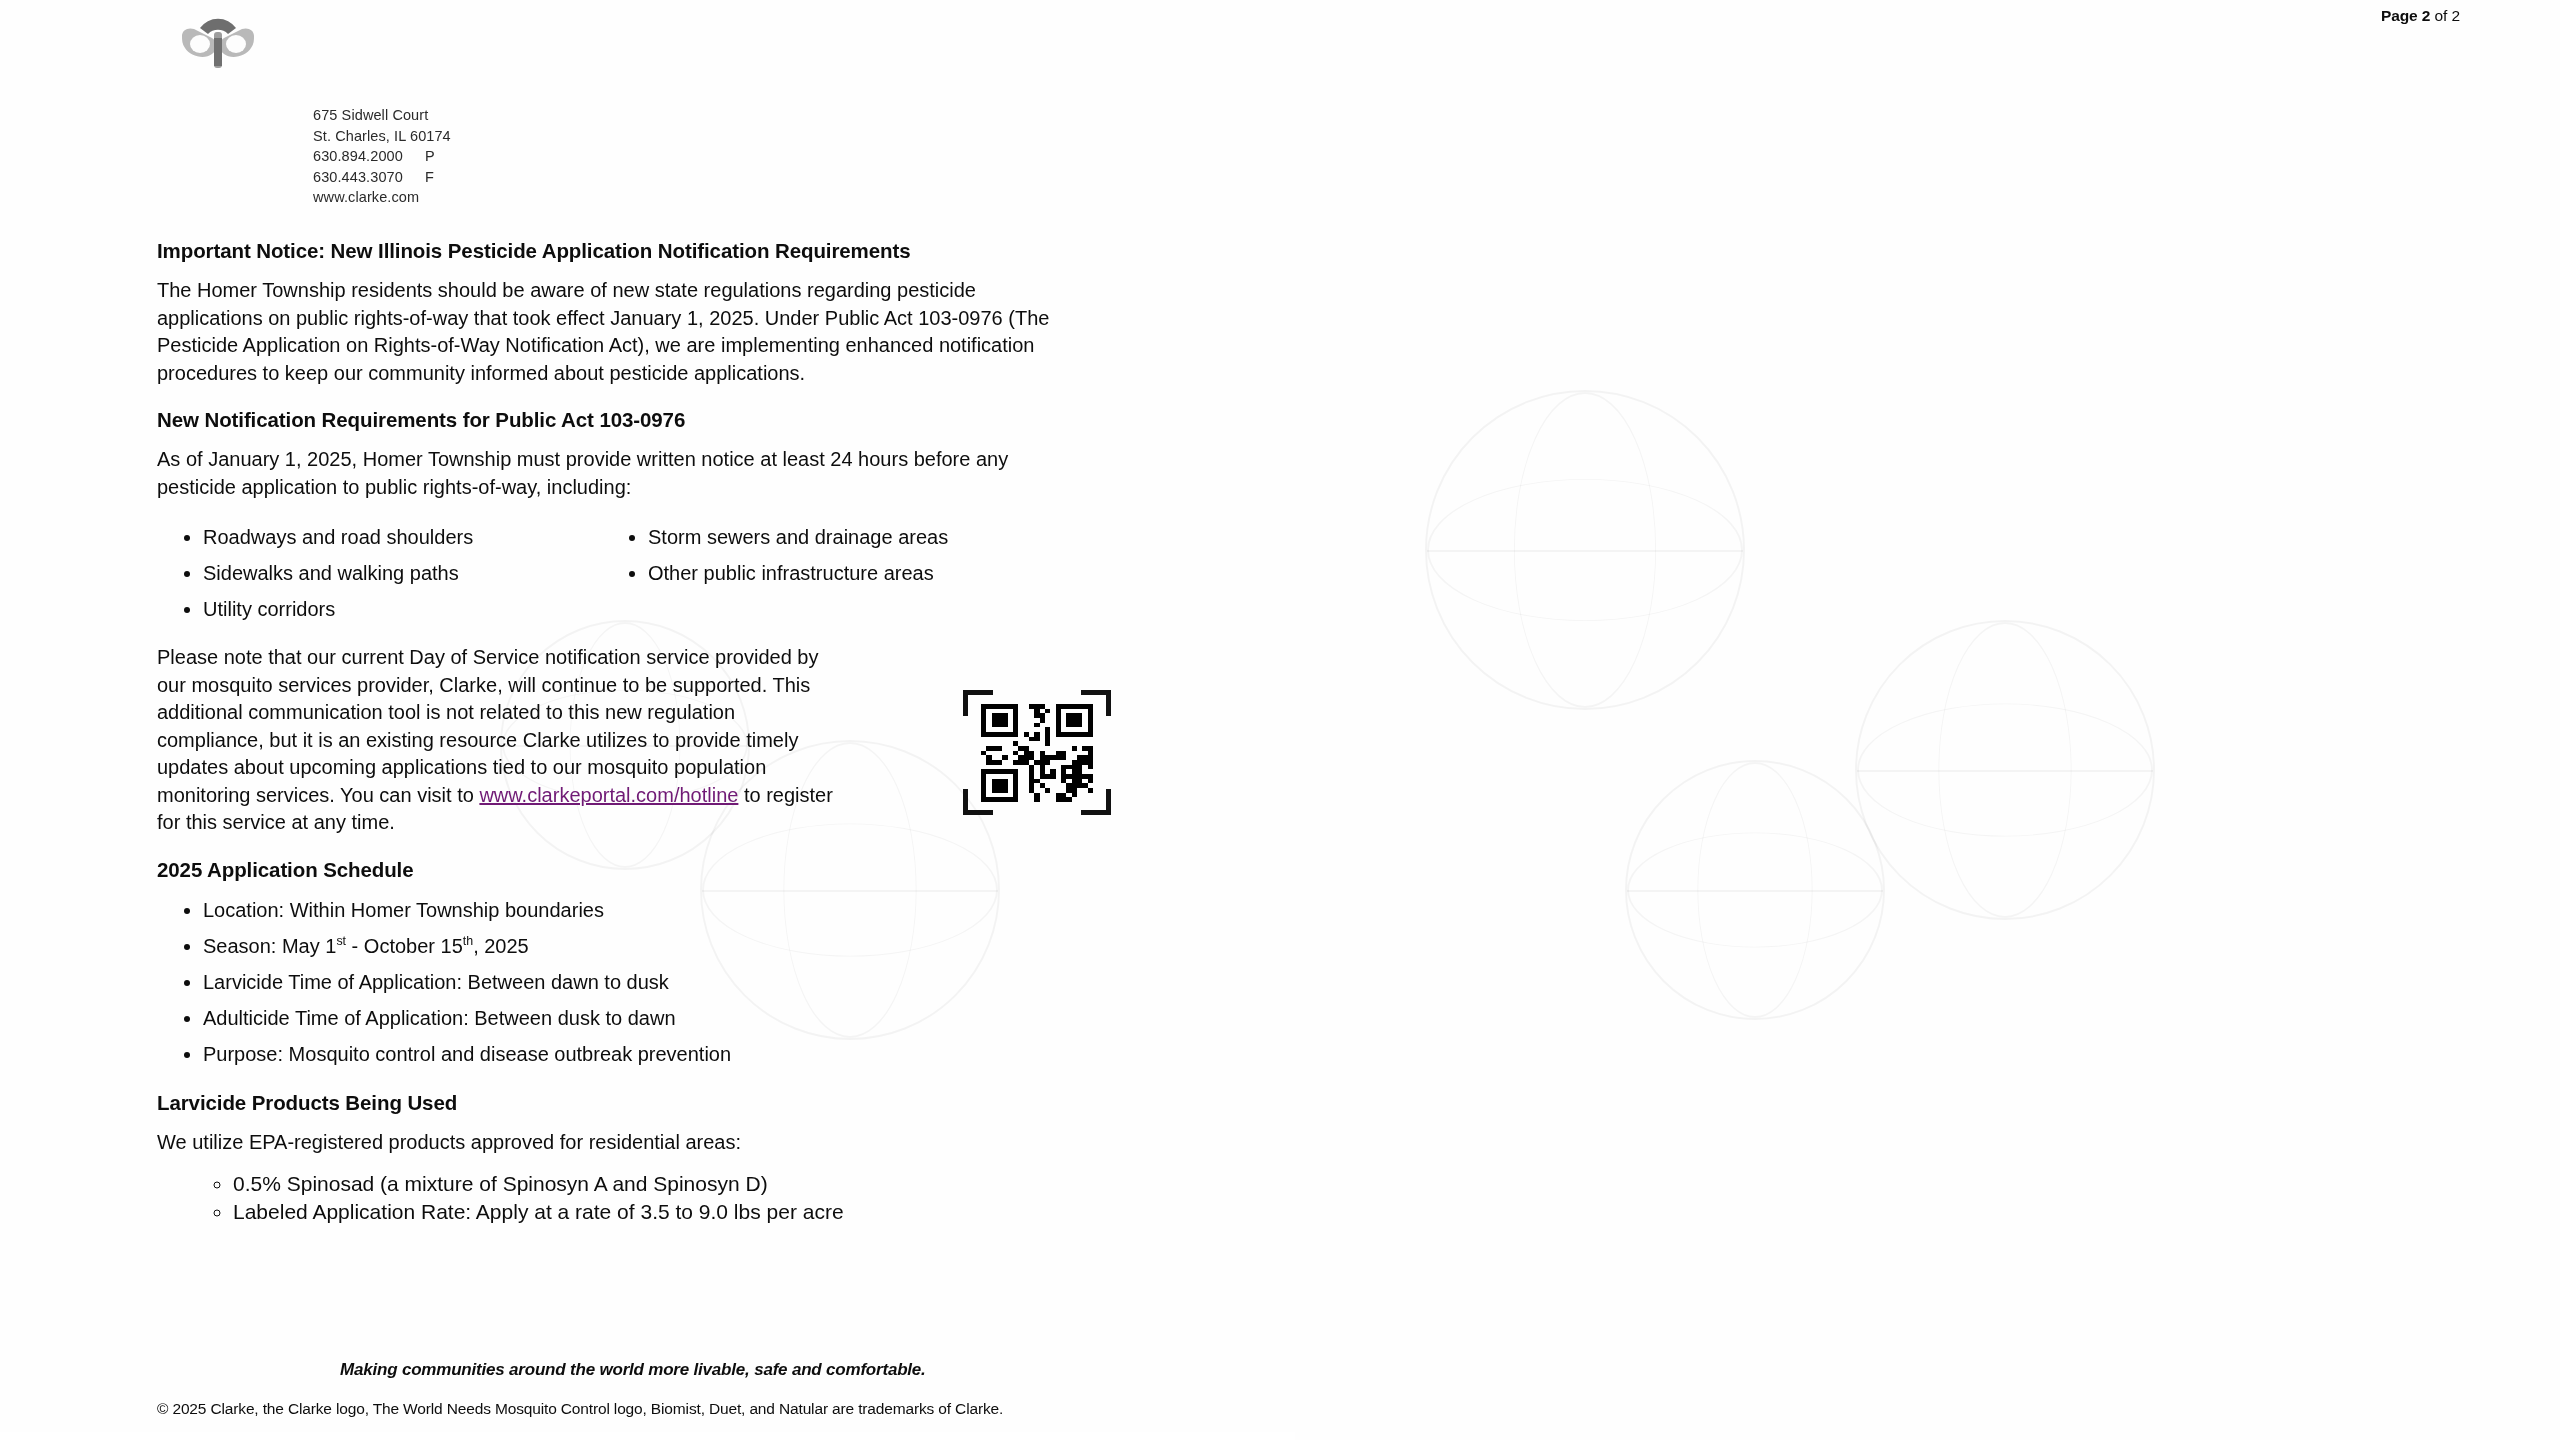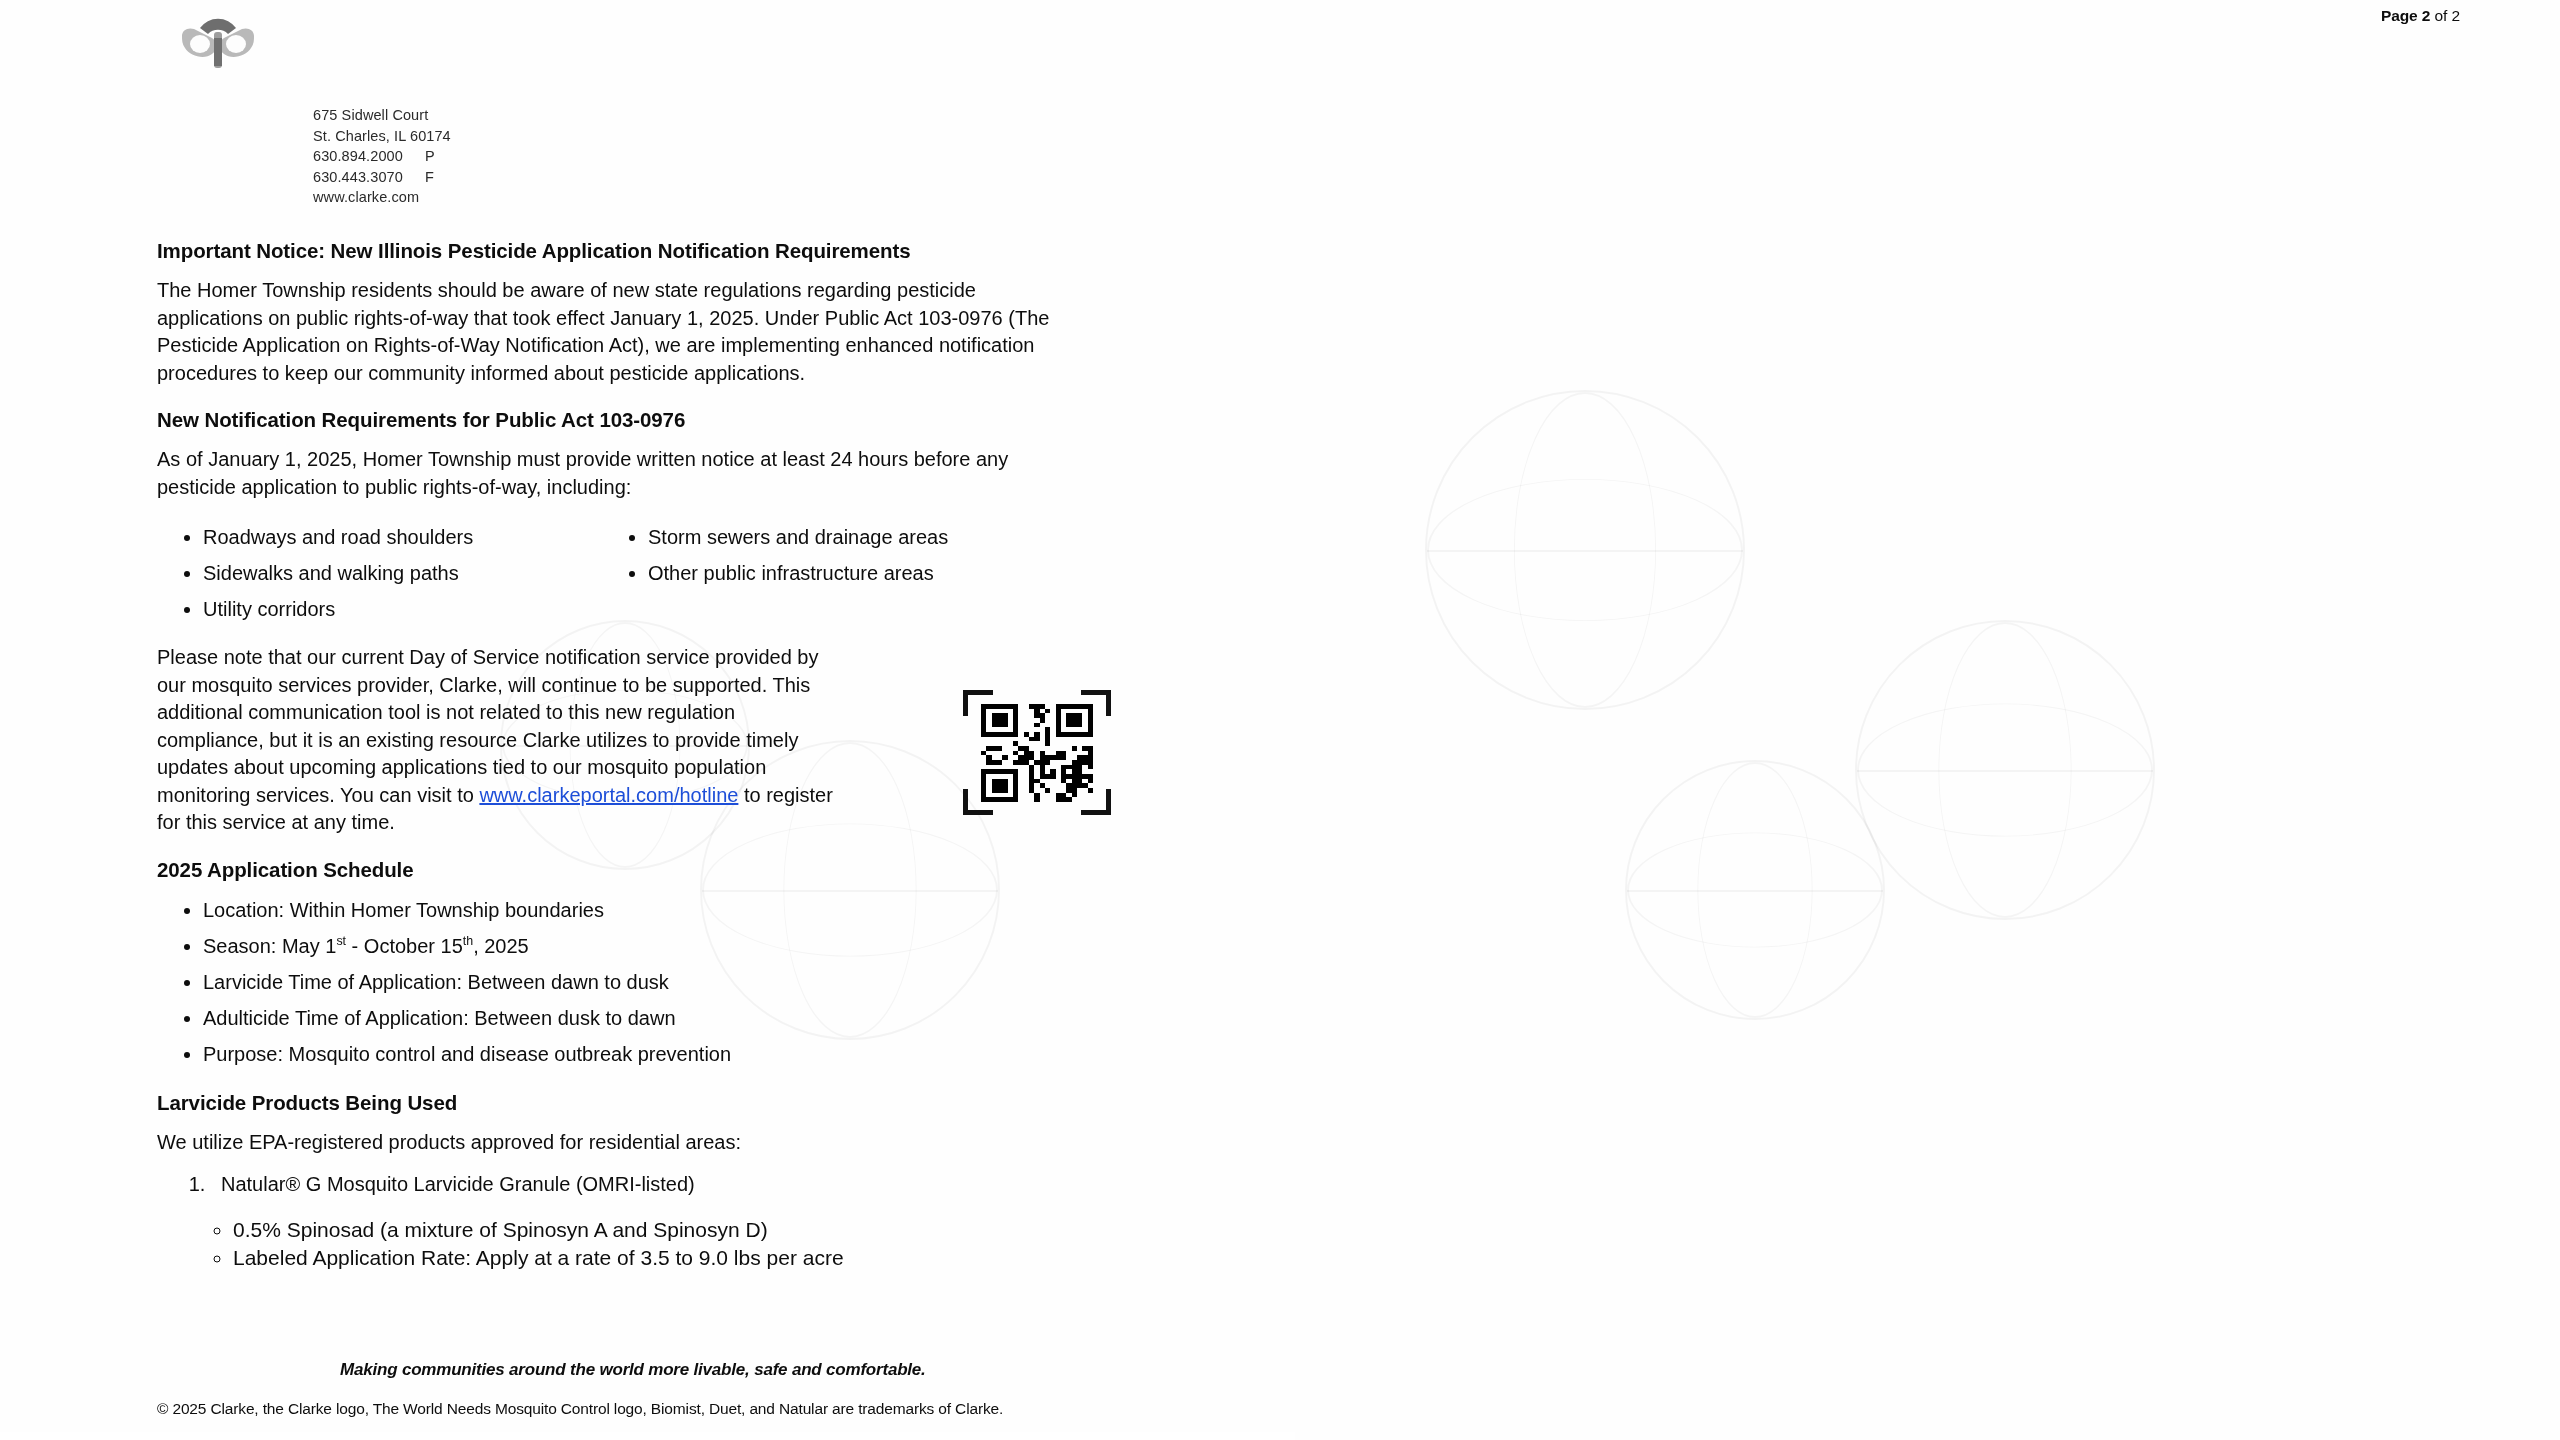--- a/index.html
+++ b/index.html
@@ -90,21 +90,21 @@
   ul.sub { list-style: circle; margin: 9px 0 6px 0; padding-left: 76px; }
   ul.sub li { font-size: 21px; line-height: 27.5px; }
 
   .two-col-list {
     display: flex; margin-bottom: 20px;
   }
   .two-col-list ul { margin-bottom: 0; }
   .two-col-list .col-a { width: 445px; }
   .two-col-list .col-b { flex: 1; }
 
-  a.link { color: #1d4ed8; text-decoration: underline; }
+  a.link { color: #701a75; text-decoration: underline; }
 
   
   .qr-area {
     position: absolute; left: 963px; top: 690px;
     width: 148px; height: 125px;
   }
   .qr-frame { position: absolute; inset: 0; }
   .qr-frame i {
     position: absolute; width: 30px; height: 26px;
     border: 0 solid #111;
@@ -208,23 +208,20 @@
       <ul class="bl">
         <li>Location: Within Homer Township boundaries</li>
         <li><span>Season: May 1</span><sup>st</sup><span> - October 15</span><sup>th</sup><span>, 2025</span></li>
         <li>Larvicide Time of Application: Between dawn to dusk</li>
         <li>Adulticide Time of Application: Between dusk to dawn</li>
         <li>Purpose: Mosquito control and disease outbreak prevention</li>
       </ul>
 
       <h2 class="sec" style="margin-top:22px;">Larvicide Products Being Used</h2>
       <p class="body tight">We utilize EPA-registered products approved for residential areas:</p>
-      <ol class="nl">
-        <li>Natular® G Mosquito Larvicide Granule (OMRI-listed)</li>
-      </ol>
       <ul class="sub">
         <li>0.5% Spinosad (a mixture of Spinosyn A and Spinosyn D)</li>
         <li>Labeled Application Rate: Apply at a rate of 3.5 to 9.0 lbs per acre</li>
       </ul>
     </div>
 
     <div class="qr-area">
       <div class="qr-frame">
         <i class="tl"></i>
           <i class="tr"></i>

